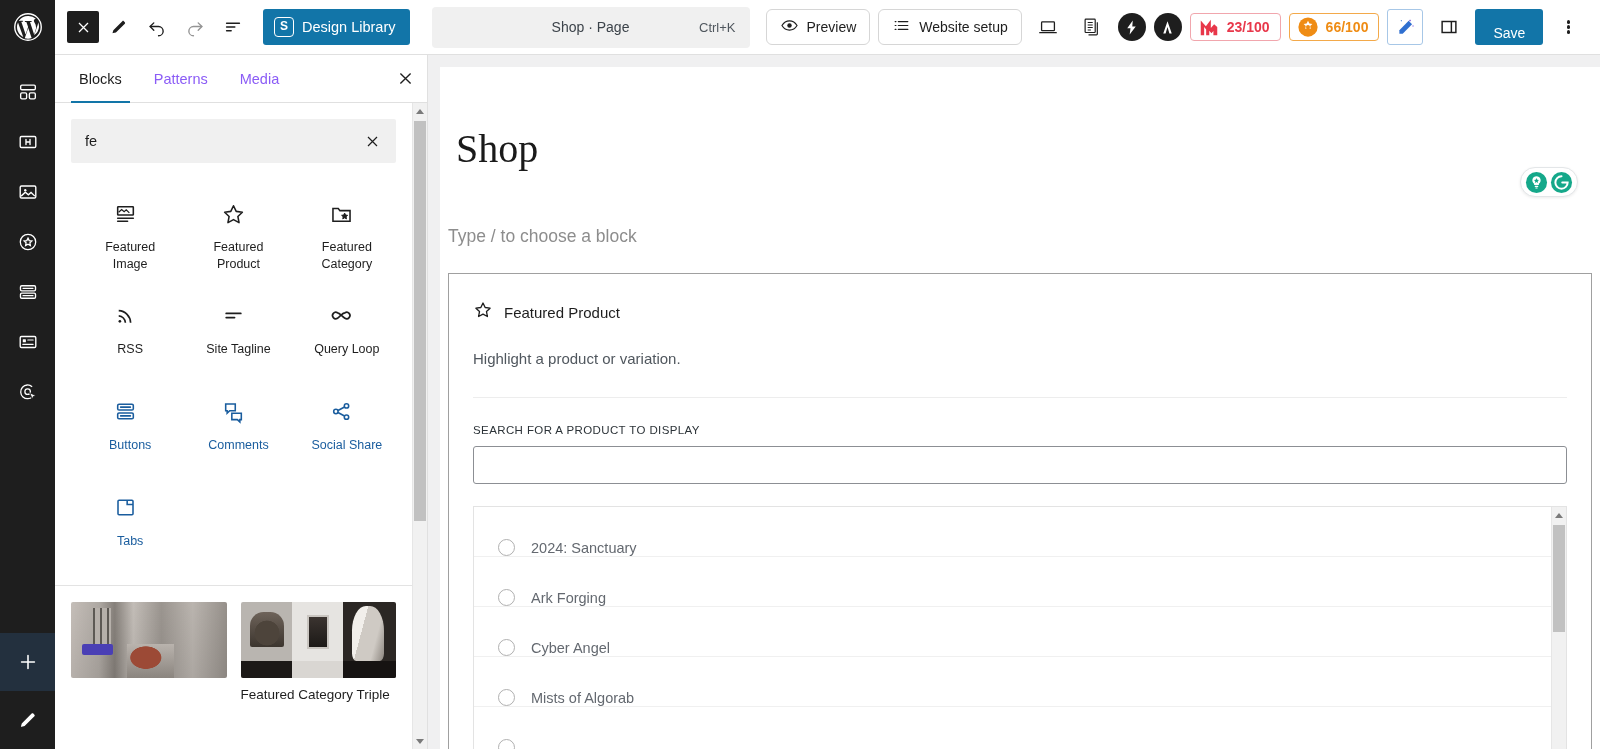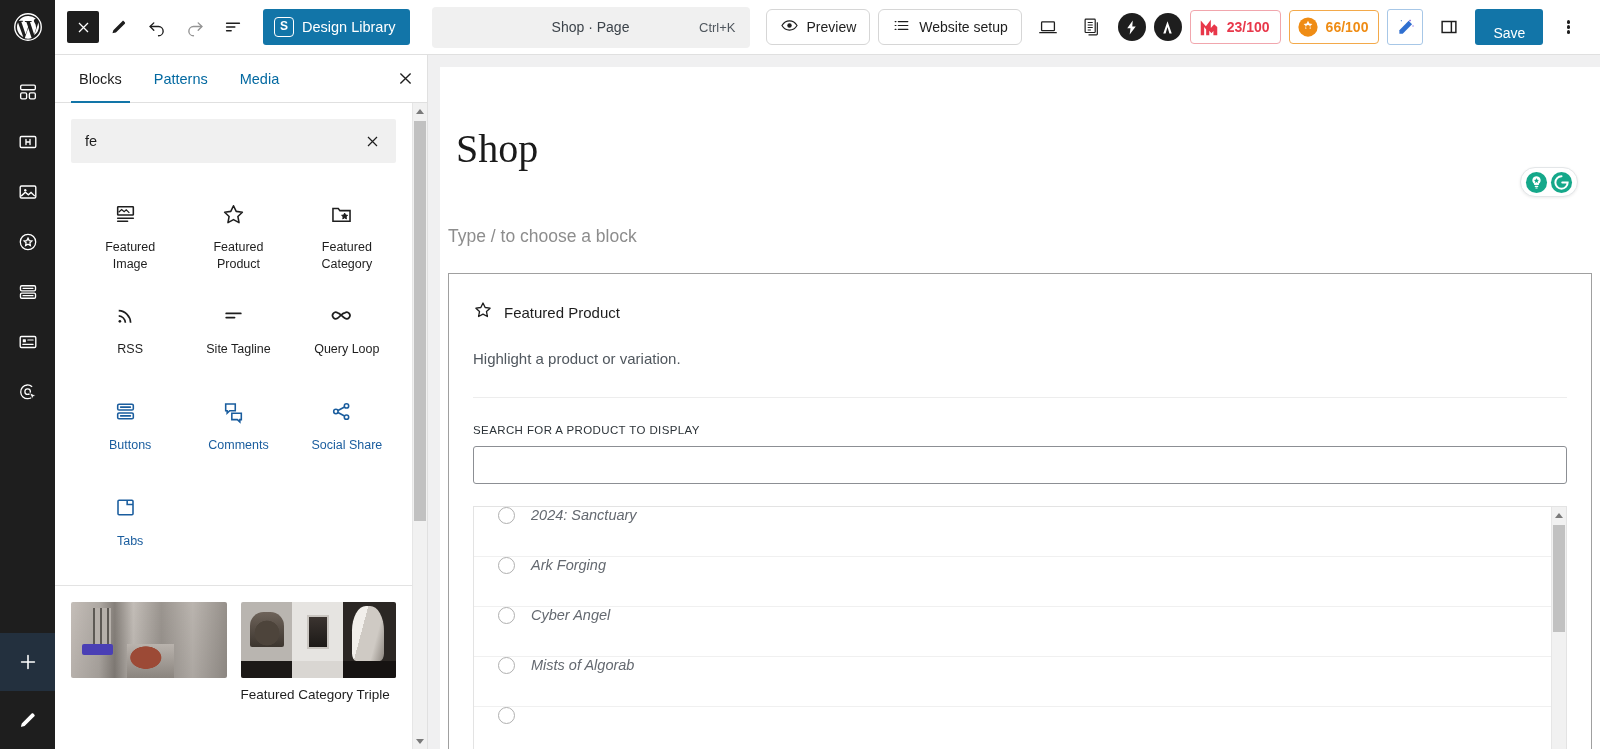--- a/index.html
+++ b/index.html
@@ -77,21 +77,21 @@
 
   .circle-icon {
     width: 28px; height: 28px; border-radius: 50%;
     background: #1e1e1e; color: #fff;
     display: flex; align-items: center; justify-content: center;
     font-size: 16px; font-weight: bold; cursor: pointer;
     flex: 0 0 28px;
   }
 
   .score-pill {
-    height: 34px; border-radius: 4px; background: #fff;
+    height: 28px; border-radius: 4px; background: #fff;
     display: flex; align-items: center; gap: 7px; padding: 0 10px 0 7px;
     font-size: 14px; font-weight: bold; cursor: pointer;
   }
   .score-pill.red { border: 1px solid #f1a6ad; color: #e8374a; }
   .score-pill.orange { border: 1px solid #f3a94a; color: #ef8c14; }
 
   .rm-mark { width: 22px; height: 22px; display: block; }
   .gear-mark { width: 22px; height: 22px; display: block; }
 
   .wand-btn {
@@ -149,21 +149,21 @@
     border-right: 1px solid #e0e0e0;
     display: flex; flex-direction: column; min-height: 0;
     position: relative;
   }
   .ins-tabs {
     height: 48px; display: flex; align-items: stretch;
     border-bottom: 1px solid #e0e0e0; position: relative;
   }
   .ins-tab {
     padding: 0 16px; display: flex; align-items: center;
-    font-size: 14.5px; color: #0369a1; cursor: pointer;
+    font-size: 14.5px; color: #8b5cf6; cursor: pointer;
     border: none; background: none; position: relative;
     font-family: "Liberation Sans", sans-serif;
   }
   .ins-tab:first-child { margin-left: 8px; }
   .ins-tab.active { color: #1e1e1e; font-weight: 400; }
   .ins-tab.active::after {
     content: ""; position: absolute; left: 8px; right: 8px; bottom: -1px;
     height: 2.5px; background: #1275a8;
   }
   .ins-close {
@@ -321,22 +321,22 @@
     margin-top: 10px; height: 38px; border: 1px solid #8c8f94; border-radius: 3px;
     background: #fff; width: 100%; outline: none;
     font-family: "Liberation Sans", sans-serif; font-size: 14px; padding: 0 10px;
   }
   .fp-list-wrap {
     margin-top: 22px; border: 1px solid #e3e3e3; border-bottom: none;
     display: flex; position: relative; background: #fff;
   }
   .fp-list { flex: 1; min-width: 0; }
   .fp-row {
-    height: 50px; display: flex; align-items: flex-start; gap: 16px;
-    padding: 0 0 0 24px; border-bottom: 1px solid #f0f0f0; cursor: pointer; font-style: italic;
+    height: 50px; display: flex; align-items: flex-end; gap: 16px;
+    padding: 0 0 0 24px; border-bottom: 1px solid #f0f0f0; cursor: pointer;
   }
   .radio {
     width: 17px; height: 17px; border-radius: 50%; border: 1.4px solid #b0b0b0;
     flex: 0 0 17px; background: #fff;
   }
   .fp-row-label { font-size: 14.5px; color: #646970; }
 
   .list-sb {
     width: 15px; flex: 0 0 15px; background: #f1f1f1;
     border-left: 1px solid #e6e6e6; position: relative; cursor: pointer;

